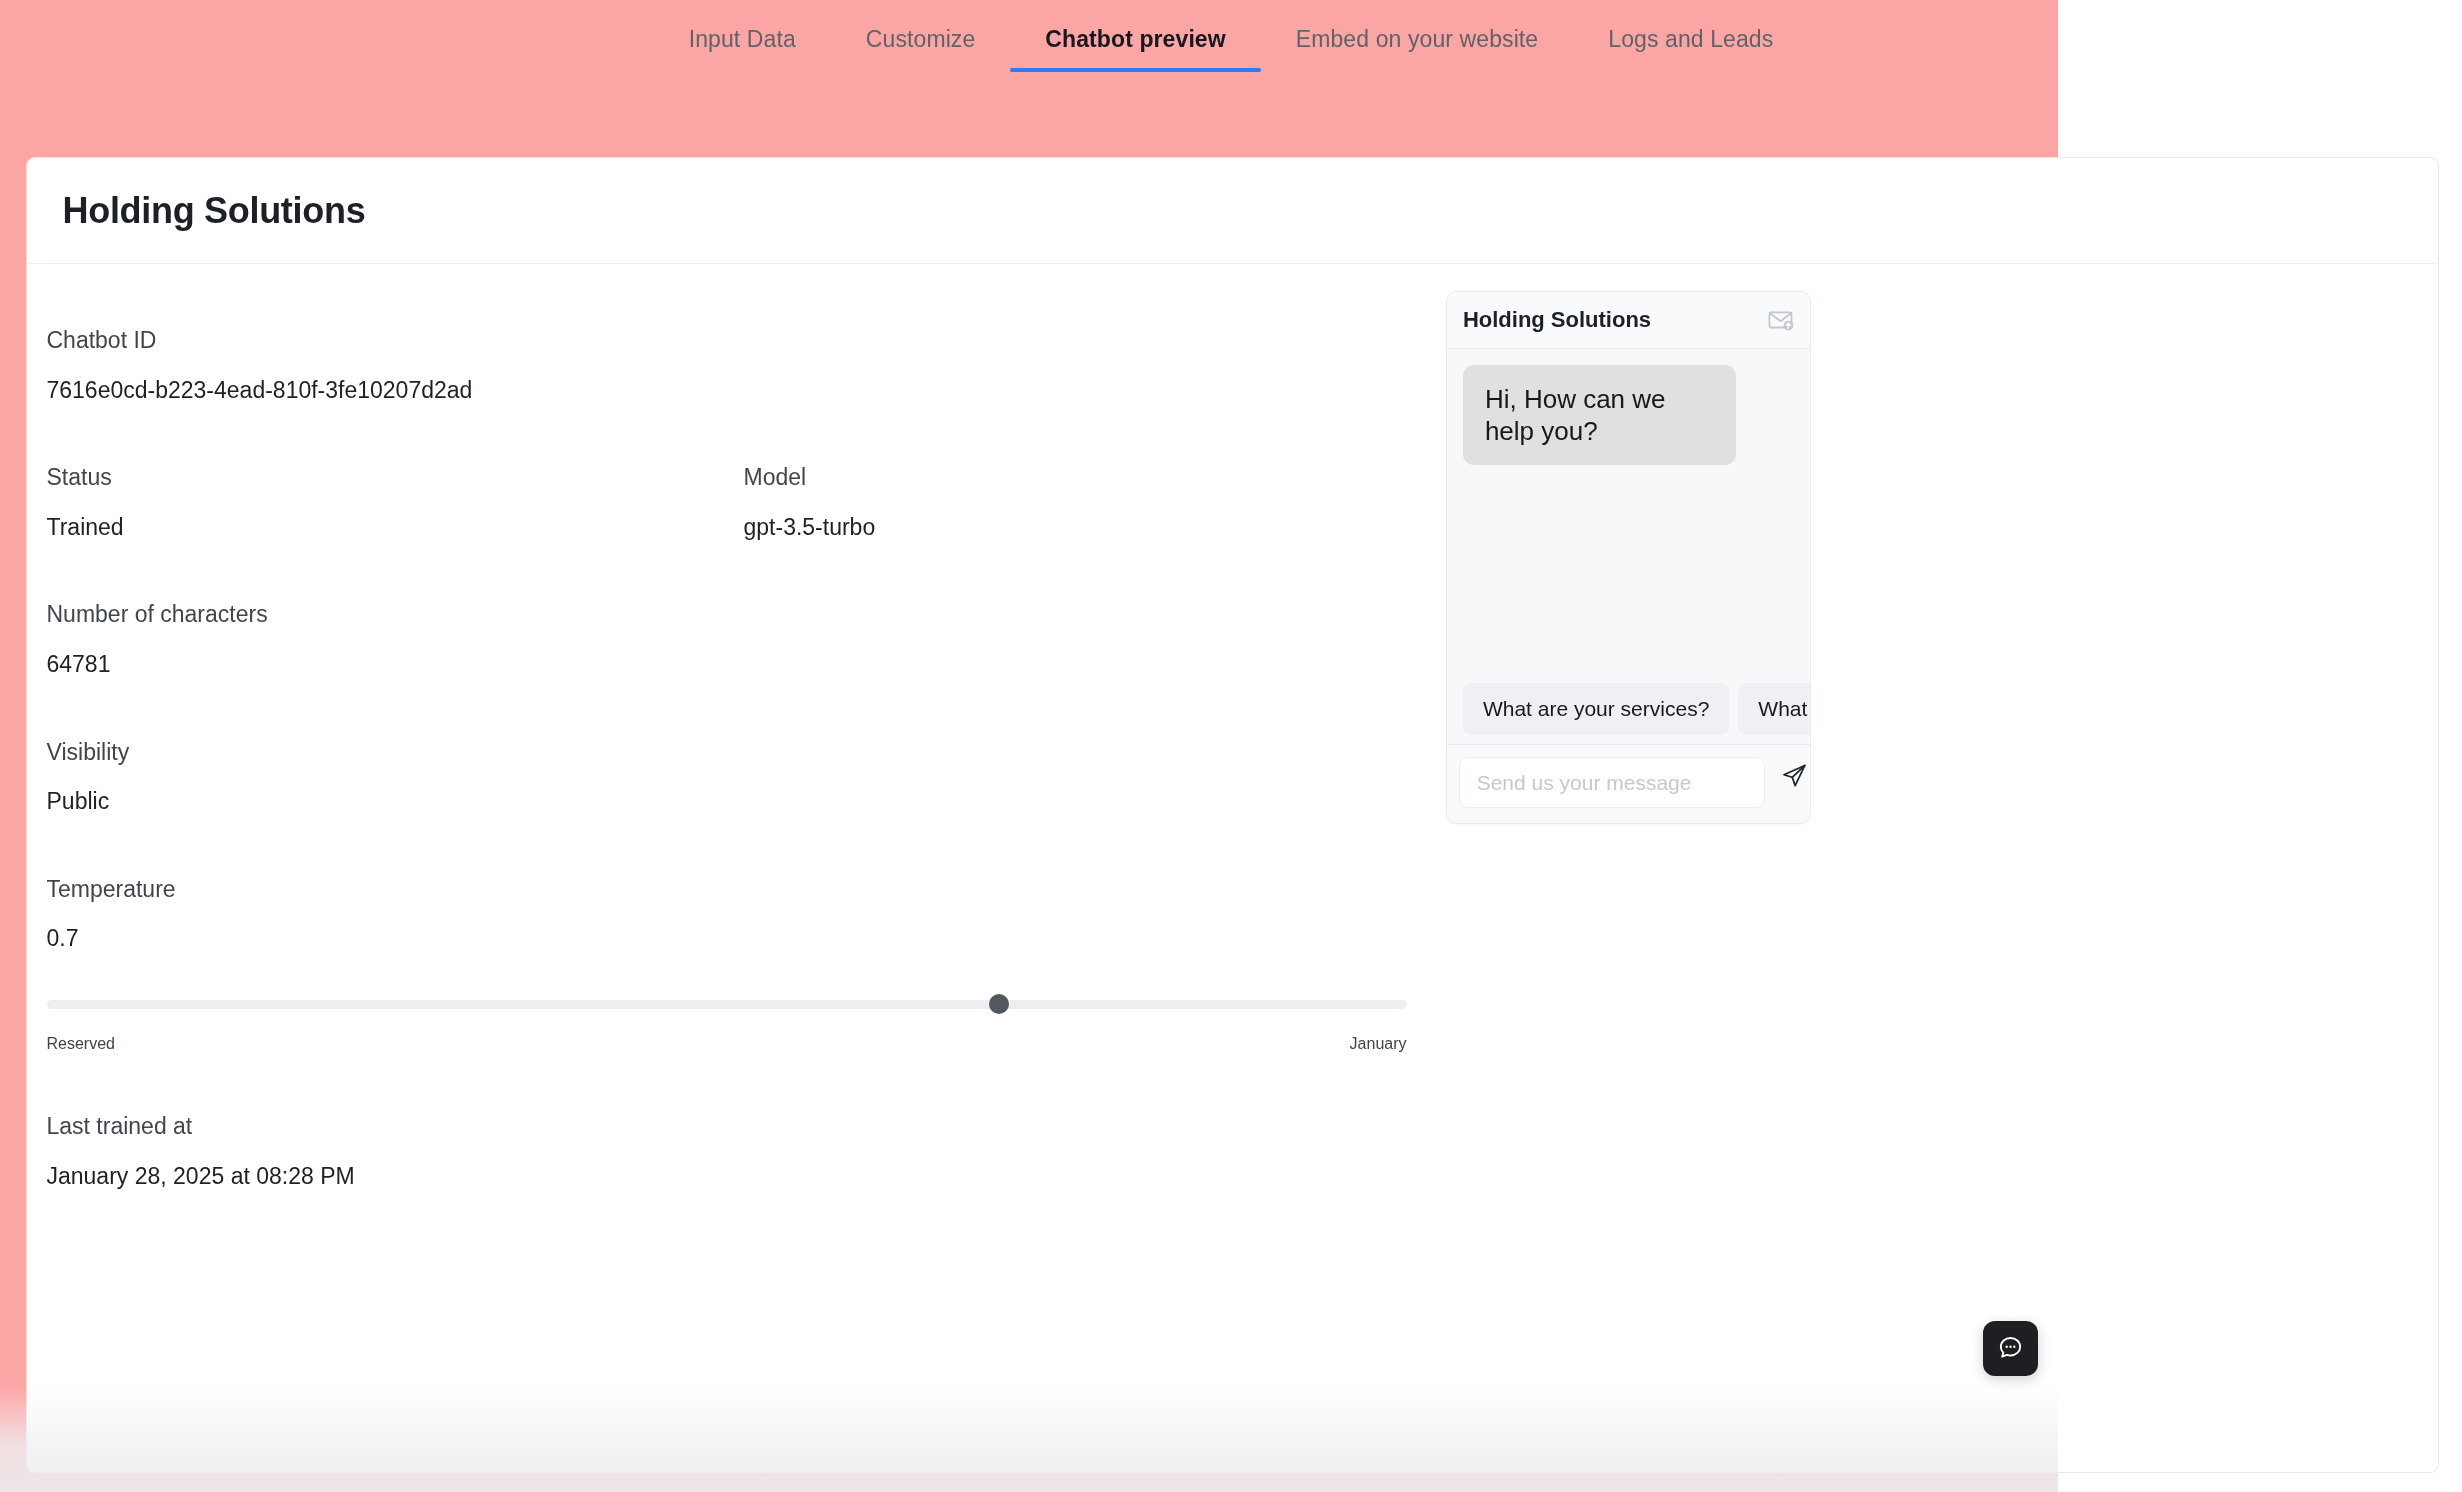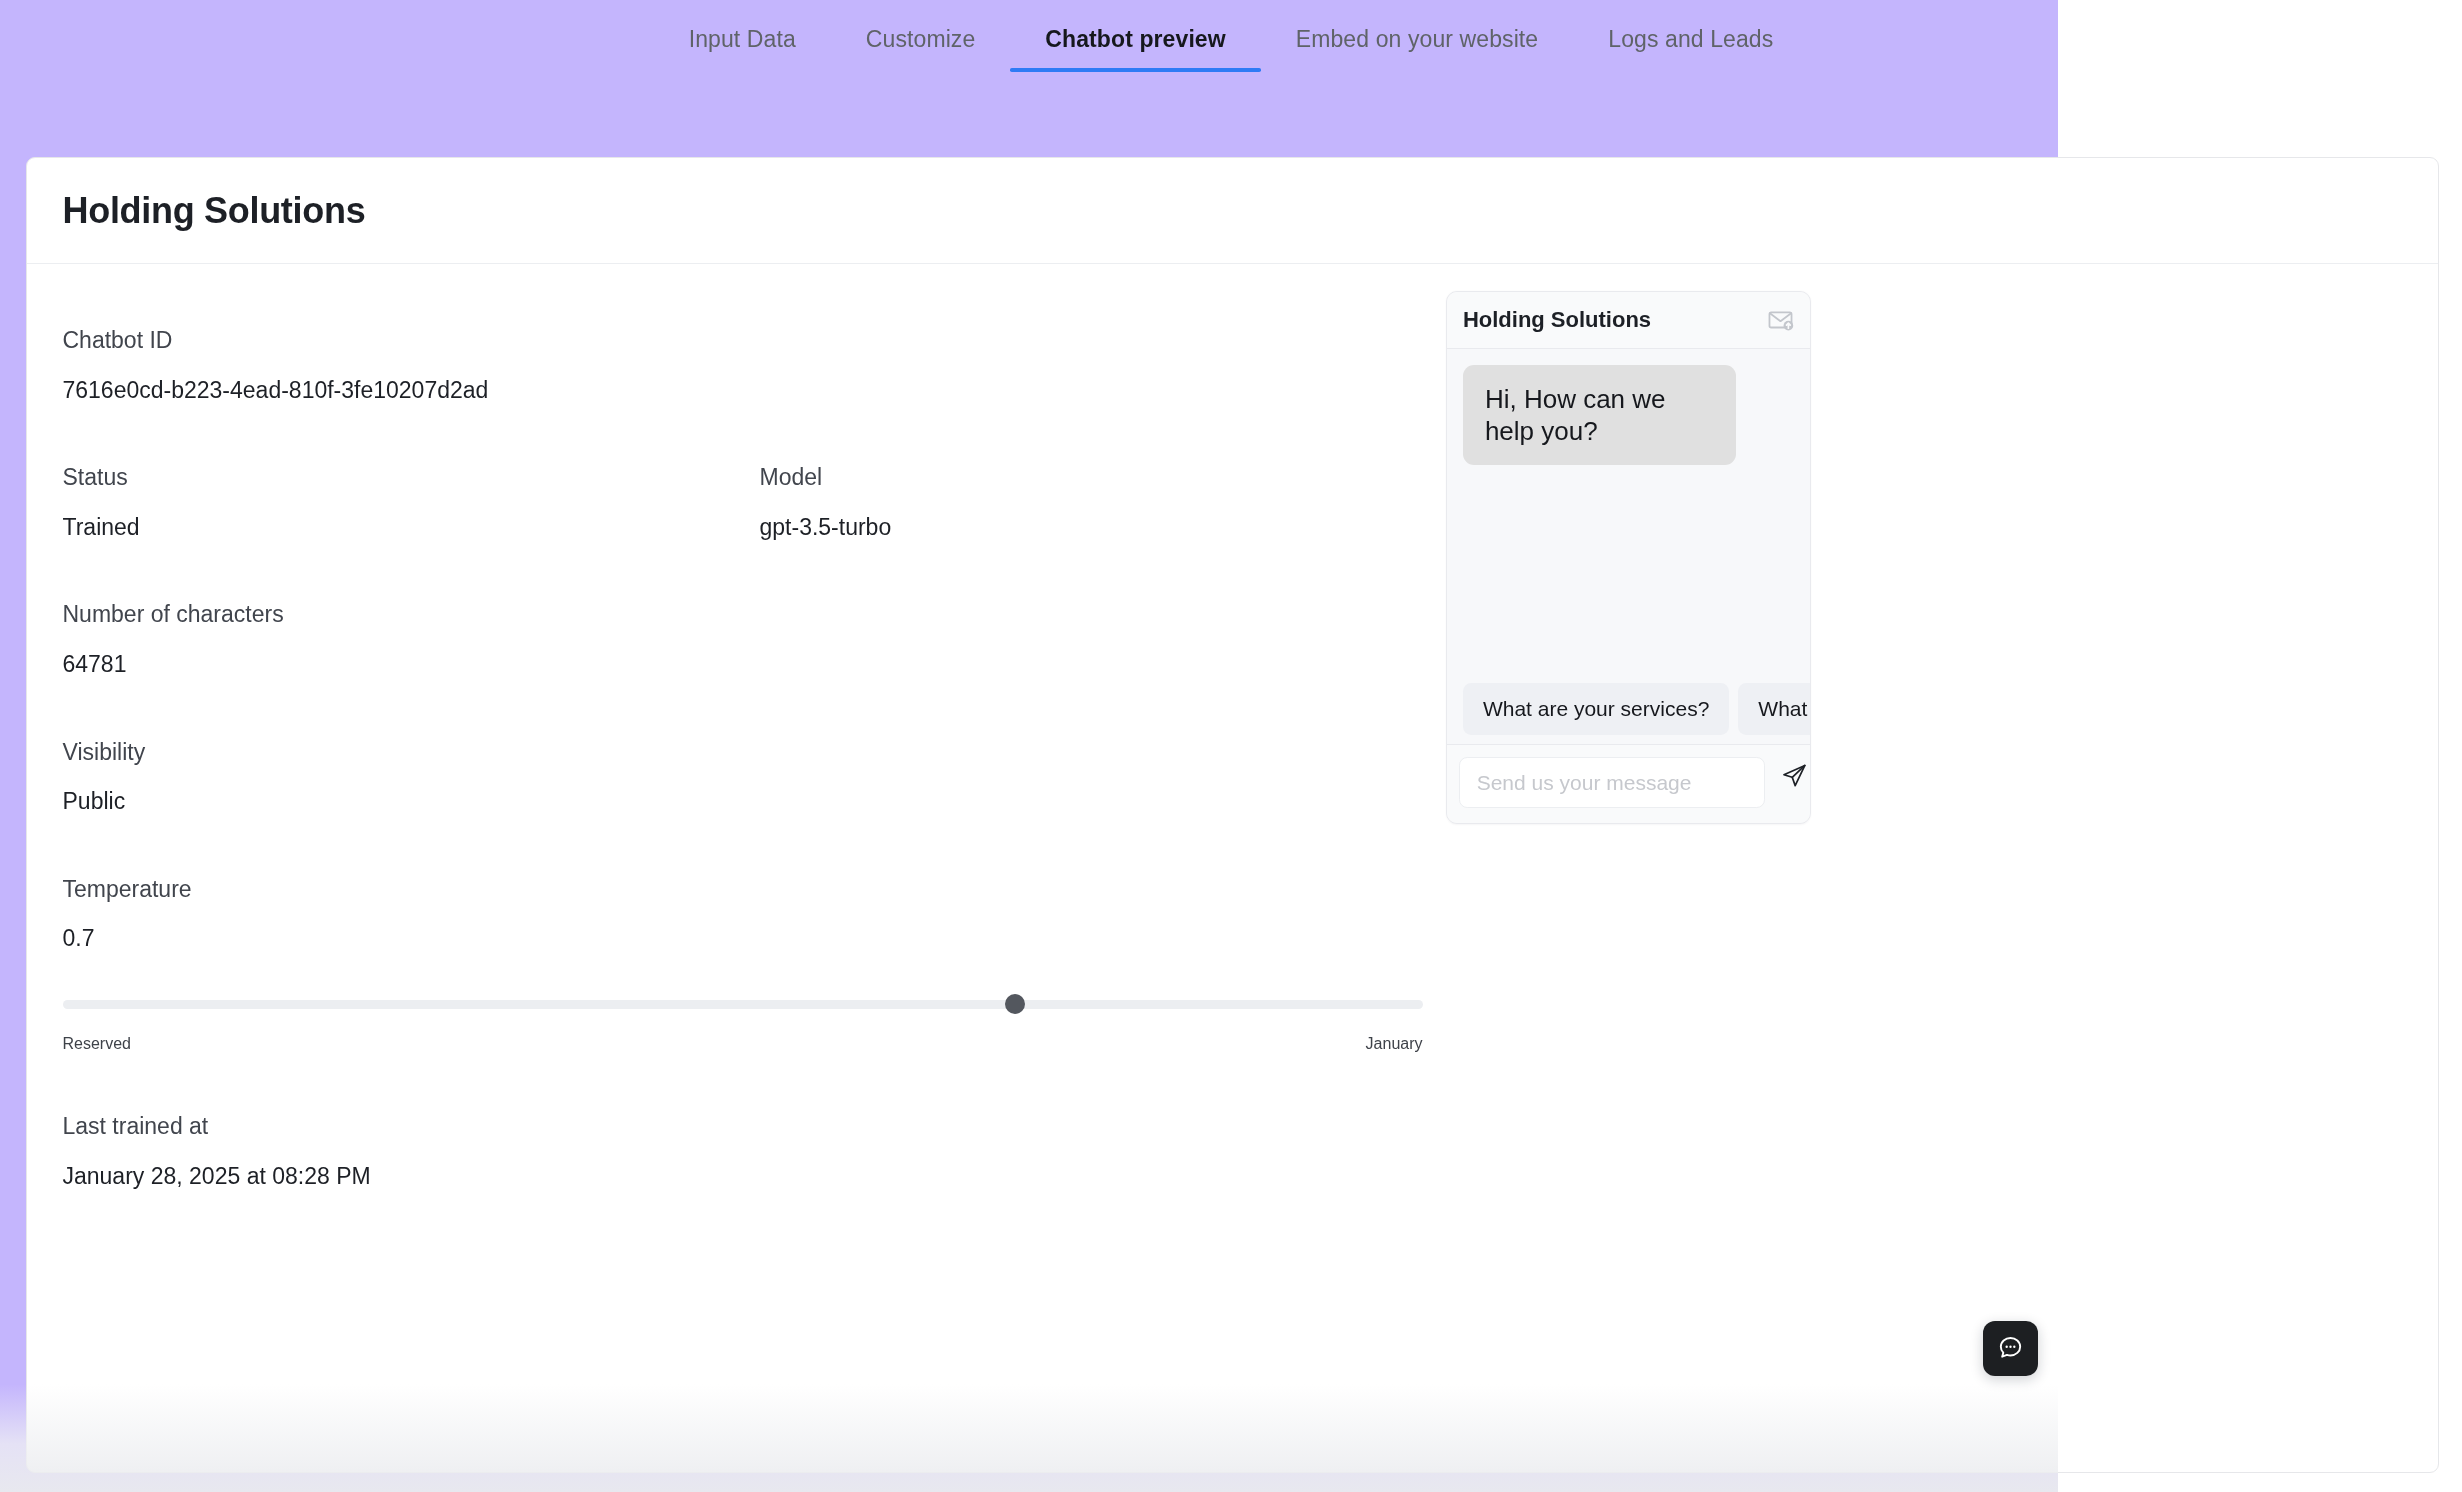--- a/index.html
+++ b/index.html
@@ -13,21 +13,21 @@
     background: #ffffff;
     font-family: "Liberation Sans", sans-serif;
     -webkit-font-smoothing: antialiased;
   }
 
   
   .page {
     position: relative;
     width: 2058px;
     height: 1493px;
-    background: #c4b5fd;
+    background: #fca5a5;
   }
   
   .page-bottom-fade {
     position: absolute;
     left: 0; right: 0; bottom: 0;
     height: 109px;
     background: linear-gradient(to bottom, rgba(244,245,247,0) 0%, rgba(240,241,243,0.75) 55%, rgba(234,235,238,0.95) 100%);
     pointer-events: none;
   }
 
@@ -91,21 +91,21 @@
     letter-spacing: -0.3px;
   }
   .card-body {
     position: relative;
     height: calc(100% - 106px);
   }
 
   
   .info {
     position: absolute;
-    left: 36px;
+    left: 20px;
     top: 63px;
     width: 1394px;
   }
   .field-row {
     display: flex;
   }
   .field {
     width: 697px;
   }
   .field-label {

